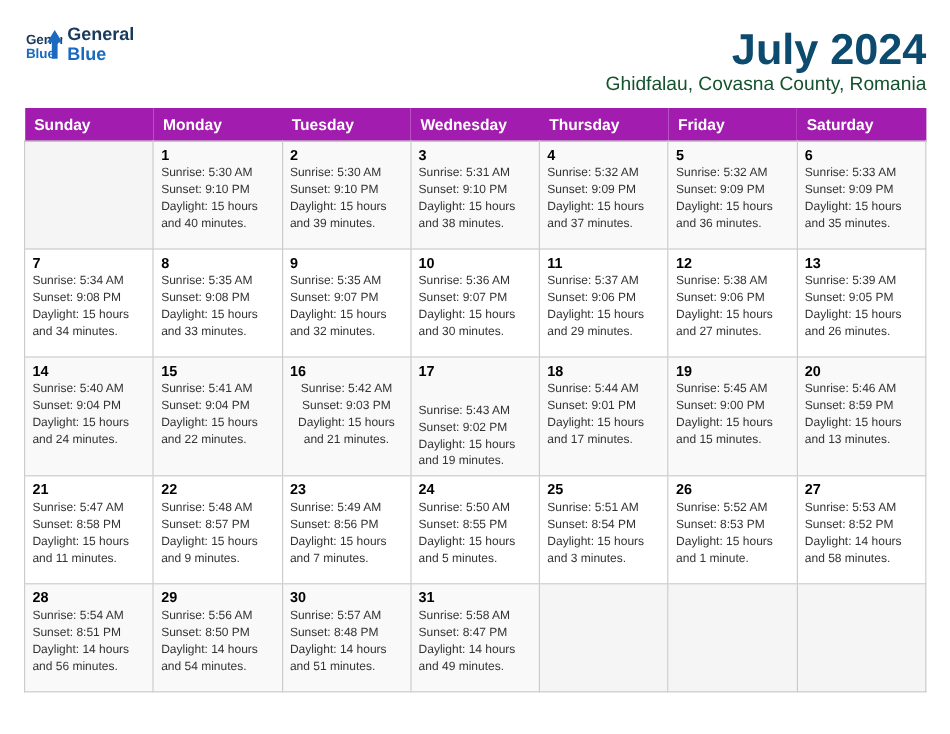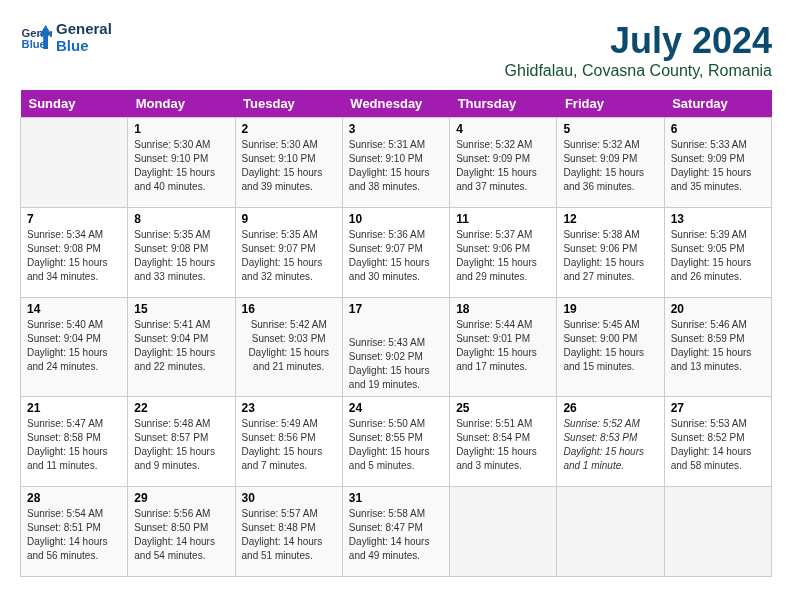--- a/index.html
+++ b/index.html
@@ -291,21 +291,21 @@
         </td>
         <td>
           <span class="day-num">25</span>
           <div class="day-info" style="white-space: pre-line;">Sunrise: 5:51 AM
 Sunset: 8:54 PM
 Daylight: 15 hours
 and 3 minutes.</div>
         </td>
         <td>
           <span class="day-num">26</span>
-          <div class="day-info" style="white-space: pre-line; font-style: italic;">Sunrise: 5:52 AM
+          <div class="day-info" style="white-space: pre-line;">Sunrise: 5:52 AM
 Sunset: 8:53 PM
 Daylight: 15 hours
 and 1 minute.</div>
         </td>
         <td>
           <span class="day-num">27</span>
           <div class="day-info" style="white-space: pre-line;">Sunrise: 5:53 AM
 Sunset: 8:52 PM
 Daylight: 14 hours
 and 58 minutes.</div>

